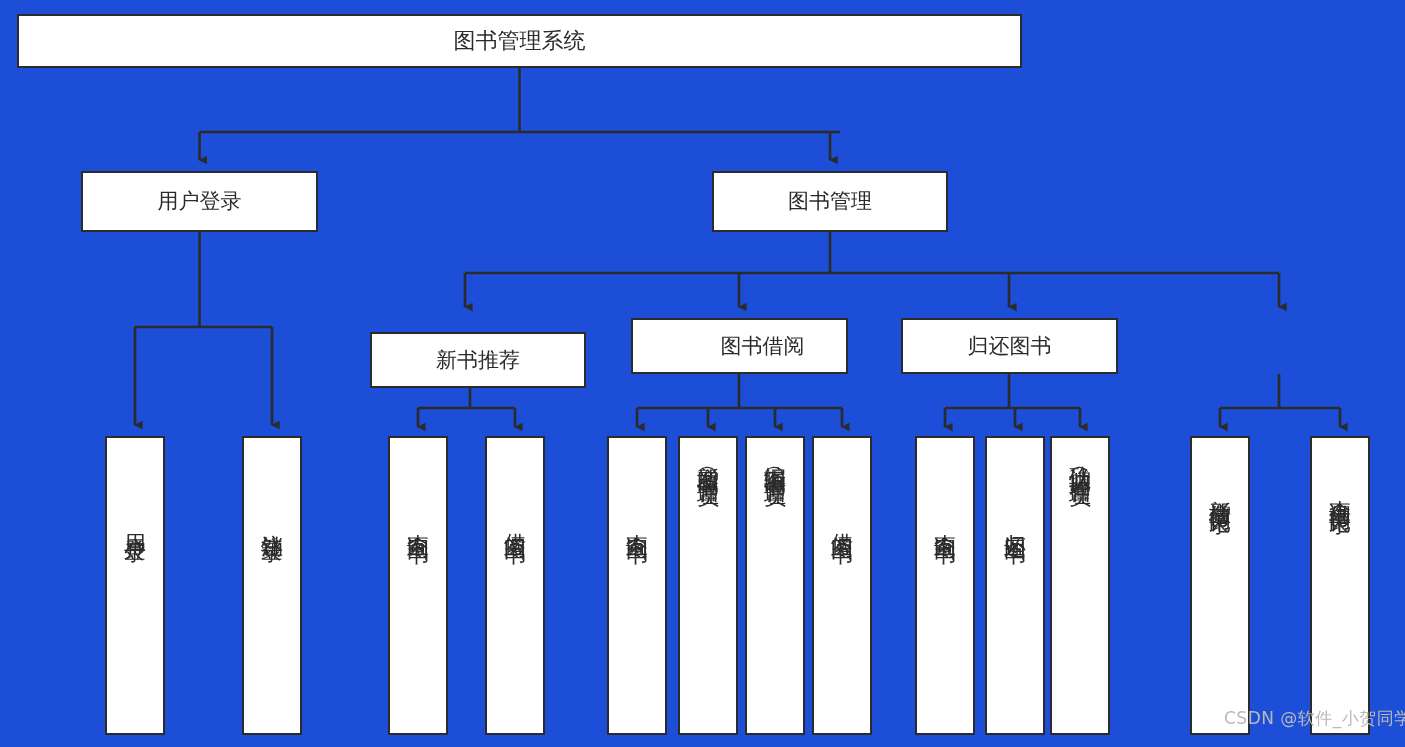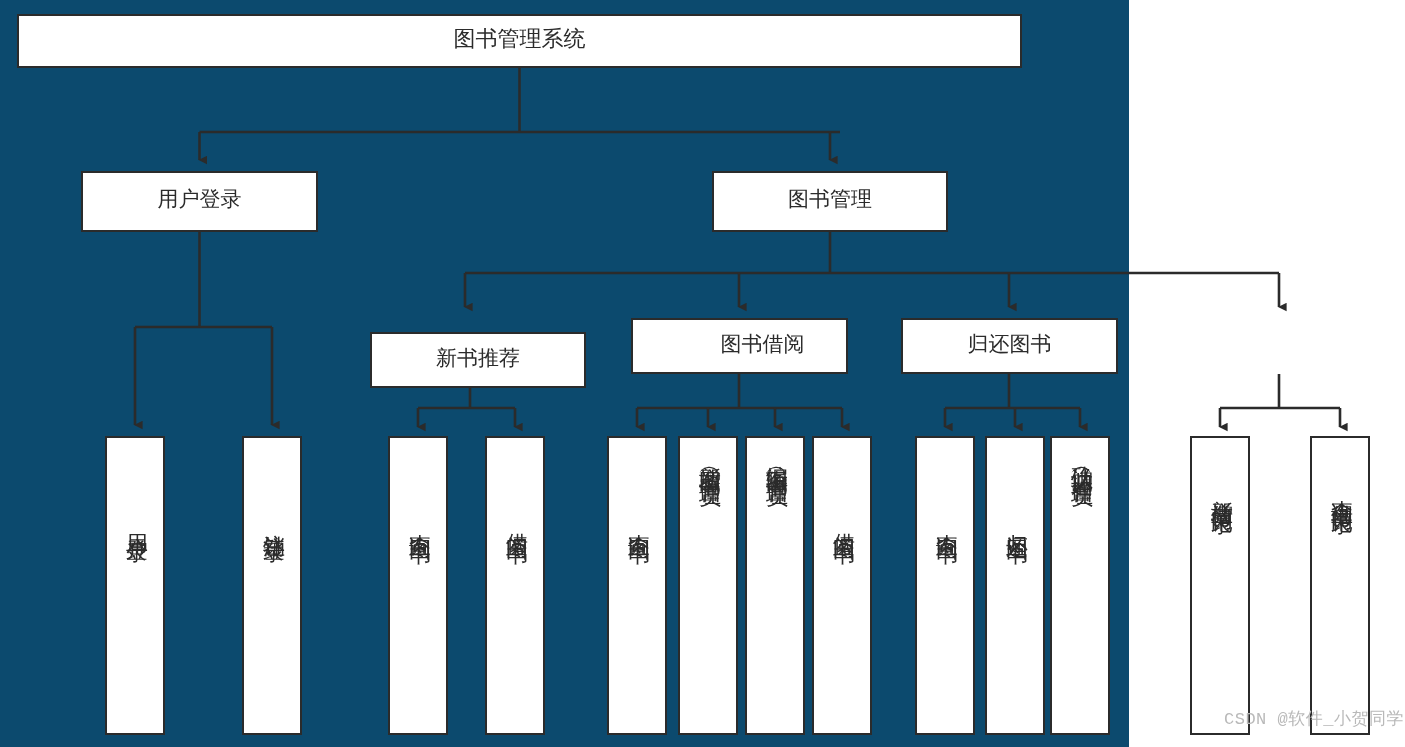--- a/index.html
+++ b/index.html
@@ -9,24 +9,23 @@
     background: #ffffff;
   }
   body {
     width: 1405px;
     height: 747px;
     font-family: "DejaVu Sans", "Liberation Sans", sans-serif;
     overflow: hidden;
   }
   #diagram-root {
     position: relative;
-    width: 1129px;
+    width: 1405px;
     height: 747px;
-    background: #0c4a6e;
-    font-family: Liberation Mono, monospace;
+    background: #1d4ed8;
   }
   svg.connectors {
     position: absolute;
     left: 0;
     top: 0;
     width: 1405px;
     height: 747px;
     pointer-events: none;
   }
   .node {

